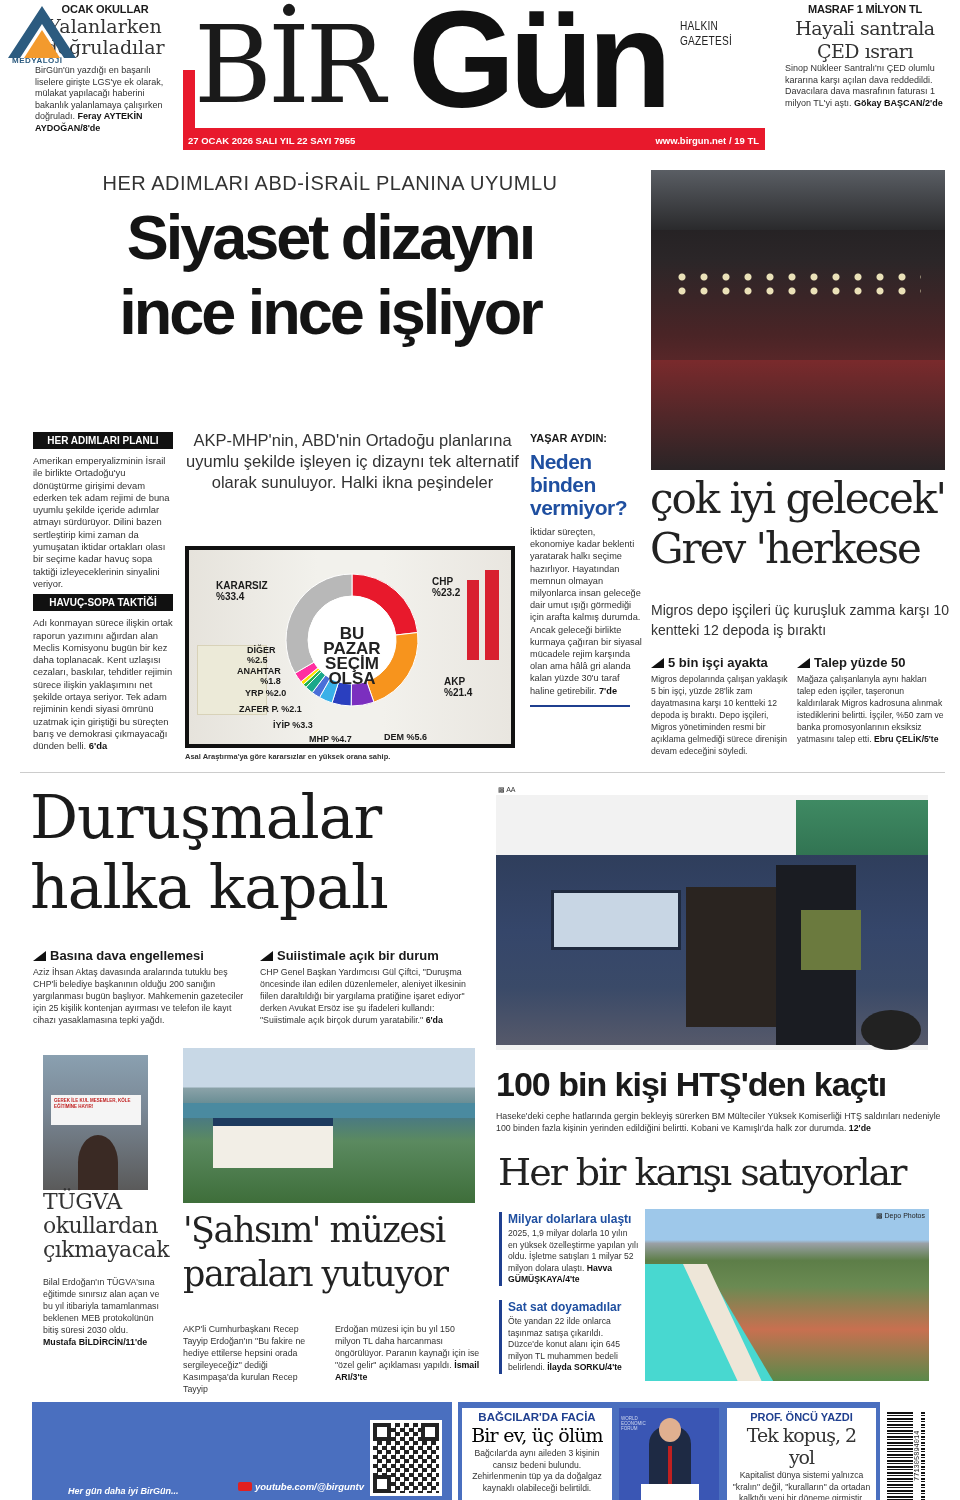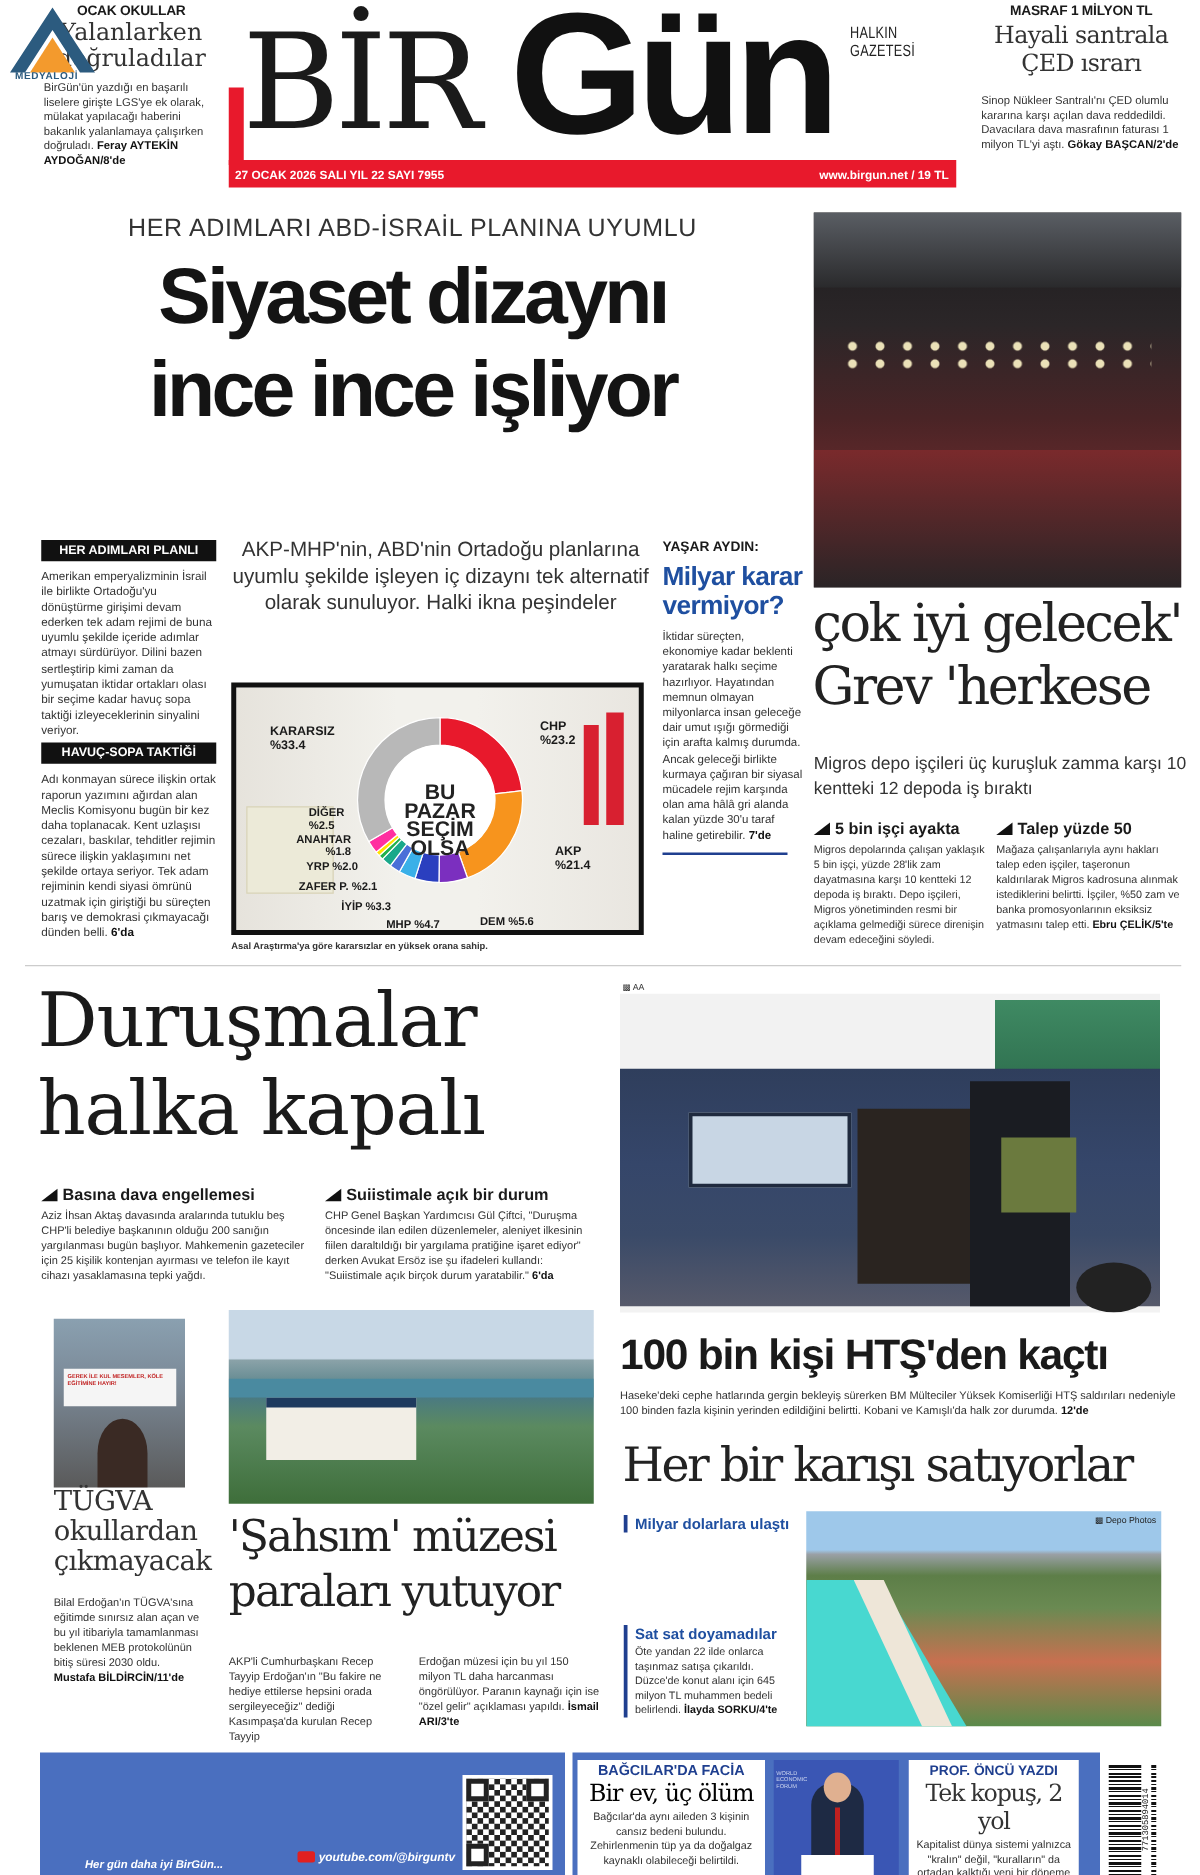--- a/index.html
+++ b/index.html
@@ -44,21 +44,21 @@
   <span style="position:absolute;left:5px;top:7px">27 OCAK 2026 SALI YIL 22 SAYI 7955</span>
   <span style="position:absolute;right:6px;top:7px">www.birgun.net / 19 TL</span>
 </div>
 
 <div class="abs" style="left:785px;top:3px;width:160px">
   <div class="kicker" style="font-size:11px;text-align:center">MASRAF 1 MİLYON TL</div>
   <div class="serif" style="font-size:19px;line-height:23px;color:#333;text-align:center;margin-top:2px;letter-spacing:-.5px">
       <div>Hayali santrala</div>
       <div>ÇED ısrarı</div>
     </div>
-  <div class="body" style="font-size:9px;line-height:11.6px;margin-top:12px"><span>Sinop Nükleer Santralı'nı ÇED olumlu kararına karşı açılan dava reddedildi. Davacılara dava masrafının faturası 1 milyon TL'yi aştı.</span> <b>Gökay BAŞCAN/2'de</b></div>
+  <div class="body" style="font-size:9px;line-height:11.6px;margin-top:0"><span>Sinop Nükleer Santralı'nı ÇED olumlu kararına karşı açılan dava reddedildi. Davacılara dava masrafının faturası 1 milyon TL'yi aştı.</span> <b>Gökay BAŞCAN/2'de</b></div>
 </div>
 
 <div class="abs" style="left:50px;top:172px;width:560px;text-align:center;font-size:20px;color:#333;letter-spacing:.5px">HER ADIMLARI ABD-İSRAİL PLANINA UYUMLU</div>
 <div class="abs" style="left:20px;top:200px;width:620px;text-align:center;font-weight:900;font-size:63px;line-height:75px;letter-spacing:-3px;color:#141414">
   <div>Siyaset dizaynı</div>
     <div>ince ince işliyor</div>
 </div>
 
 <div class="abs" style="left:33px;top:432px;width:140px">
   <div class="boxhead">HER ADIMLARI PLANLI</div>
@@ -102,21 +102,21 @@
   <div class="chart-lbl" style="position:absolute;left:84px;top:170px;font-weight:bold;font-size:9px">İYİP %3.3</div>
   <div class="chart-lbl" style="position:absolute;left:50px;top:154px;font-weight:bold;font-size:9px">ZAFER P. %2.1</div>
   <div class="chart-lbl" style="position:absolute;left:56px;top:138px;font-weight:bold;font-size:9px">YRP %2.0</div>
   <div class="chart-lbl" style="position:absolute;left:48px;top:116px;font-weight:bold;font-size:9px;line-height:10px;text-align:right">ANAHTAR<br>%1.8</div>
   <div class="chart-lbl" style="position:absolute;left:58px;top:95px;font-weight:bold;font-size:9px;line-height:10px">DİĞER<br>%2.5</div>
 </div>
 <div class="abs" style="left:185px;top:752px;font-size:7.5px;font-weight:bold;color:#333">Asal Araştırma'ya göre kararsızlar en yüksek orana sahip.</div>
 
 <div class="abs" style="left:530px;top:432px;width:112px">
   <div style="font-weight:bold;font-size:11px">YAŞAR AYDIN:</div>
-  <div style="font-weight:bold;font-size:21px;line-height:23px;color:#1f4fa0;margin-top:6px;letter-spacing:-.5px">Milyar karar vermiyor?</div>
+  <div style="font-weight:bold;font-size:21px;line-height:23px;color:#1f4fa0;margin-top:6px;letter-spacing:-.5px">Neden binden vermiyor?</div>
   <div class="body" style="margin-top:7px;font-size:9.2px;line-height:12.2px"><span>İktidar süreçten, ekonomiye kadar beklenti yaratarak halkı seçime hazırlıyor. Hayatından memnun olmayan milyonlarca insan geleceğe dair umut ışığı görmediği için arafta kalmış durumda. Ancak geleceği birlikte kurmaya çağıran bir siyasal mücadele rejim karşında olan ama hâlâ gri alanda kalan yüzde 30'u taraf haline getirebilir.</span> <b>7'de</b></div>
   <div style="margin-top:8px;height:2px;background:#1f3f8f;width:100px"></div>
 </div>
 
 <div class="abs photo" style="left:651px;top:170px;width:294px;height:300px;background:linear-gradient(180deg,#1c1c1e 0%,#2b2628 30%,#4a2426 55%,#6a2a2c 75%,#3a3436 100%)">
   <div style="position:absolute;left:0;top:0;width:100%;height:60px;background:linear-gradient(180deg,#5a5e64,#2a2a2c)"></div>
   <div style="position:absolute;left:20px;top:100px;width:250px;height:30px;background:radial-gradient(circle,#fff6c8 0 3px,transparent 4px) 0 0/22px 14px;opacity:.9"></div>
   <div style="position:absolute;left:0;bottom:0;width:100%;height:110px;background:linear-gradient(180deg,#7a2a2c,#2a2426)"></div>
 </div>
 
@@ -181,20 +181,21 @@
   <div>'Şahsım' müzesi</div>
     <div>paraları yutuyor</div>
 </div>
 <div class="abs body" style="left:183px;top:1323px;width:140px;font-size:8.8px;line-height:12px">AKP'li Cumhurbaşkanı Recep Tayyip Erdoğan'ın "Bu fakire ne hediye ettilerse hepsini orada sergileyeceğiz" dediği Kasımpaşa'da kurulan Recep Tayyip</div>
 <div class="abs body" style="left:335px;top:1323px;width:145px;font-size:8.8px;line-height:12px"><span>Erdoğan müzesi için bu yıl 150 milyon TL daha harcanması öngörülüyor. Paranın kaynağı için ise "özel gelir" açıklaması yapıldı.</span> <b>İsmail ARI/3'te</b></div>
 
 <div class="abs serif" style="left:498px;top:1150px;width:460px;font-size:38px;color:#222;letter-spacing:-2px">Her bir karışı satıyorlar</div>
 <div class="abs" style="left:499px;top:1212px;width:140px">
   <div class="vline">
     <div style="font-weight:bold;font-size:12px;color:#1f4fa0">Milyar dolarlara ulaştı</div>
+    <div class="body" style="font-size:8.6px;line-height:11.6px;margin-top:2px"><span>2025, 1,9 milyar dolarla 10 yılın en yüksek özelleştirme yapılan yılı oldu. İşletme satışları 1 milyar 52 milyon dolara ulaştı.</span> <b>Havva GÜMÜŞKAYA/4'te</b></div>
   </div>
 </div>
 <div class="abs" style="left:499px;top:1300px;width:140px">
   <div class="vline">
     <div style="font-weight:bold;font-size:12px;color:#1f4fa0">Sat sat doyamadılar</div>
     <div class="body" style="font-size:8.6px;line-height:11.6px;margin-top:2px"><span>Öte yandan 22 ilde onlarca taşınmaz satışa çıkarıldı. Düzce'de konut alanı için 645 milyon TL muhammen bedeli belirlendi.</span> <b>İlayda SORKU/4'te</b></div>
   </div>
 </div>
 <div class="abs photo" style="left:645px;top:1209px;width:284px;height:172px;background:linear-gradient(180deg,#9ec8ea 0%,#9ec8ea 18%,#9aa0a6 20%,#5d7e48 30%,#6a8a52 45%,#c87050 70%,#5a8a4a 100%)">
   <div style="position:absolute;left:0;top:55px;width:130px;height:120px;background:#48d8d0;clip-path:polygon(0 0,45% 0,100% 100%,0 100%)"></div>
@@ -222,20 +223,20 @@
   <div class="serif" style="font-size:19px;color:#000000;letter-spacing:-.8px;margin-top:1px">Bir ev, üç ölüm</div>
   <div class="body" style="font-size:8.6px;line-height:11.5px;margin-top:2px">Bağcılar'da aynı aileden 3 kişinin cansız bedeni bulundu. Zehirlenmenin tüp ya da doğalgaz kaynaklı olabileceği belirtildi.</div>
 </div>
 <div class="abs photo" style="left:619px;top:1408px;width:100px;height:92px;background:#3a56b4">
   <div style="position:absolute;left:2px;top:8px;width:22px;font-size:4.5px;color:#cfd8f0;line-height:5px">WORLD ECONOMIC FORUM</div>
   <div style="position:absolute;left:30px;top:18px;width:42px;height:74px;background:#1e2a44;border-radius:18px 18px 0 0"></div>
   <div style="position:absolute;left:40px;top:10px;width:22px;height:24px;border-radius:50%;background:#e0b090"></div>
   <div style="position:absolute;left:49px;top:38px;width:4px;height:40px;background:#c02020"></div>
   <div style="position:absolute;left:22px;top:76px;width:58px;height:16px;background:#fff"></div>
 </div>
-<div class="abs" style="left:727px;top:1408px;width:136px;height:92px;background:#fff;padding:3px 5px;text-align:center;overflow:hidden">
+<div class="abs" style="left:727px;top:1408px;width:149px;height:92px;background:#fff;padding:3px 5px;text-align:center;overflow:hidden">
   <div style="font-weight:900;font-size:11px;color:#1f3f8f">PROF. ÖNCÜ YAZDI</div>
   <div class="serif" style="font-size:19px;color:#333;letter-spacing:-1px;margin-top:1px">Tek kopuş, 2 yol</div>
   <div class="body" style="font-size:8.6px;line-height:11.5px;margin-top:2px">Kapitalist dünya sistemi yalnızca "kralın" değil, "kuralların" da ortadan kalktığı yeni bir döneme girmiştir.</div>
 </div>
 <div class="abs" style="left:887px;top:1412px;width:38px;height:88px;background:repeating-linear-gradient(180deg,#111 0 2px,#fff 2px 3px,#111 3px 4px,#fff 4px 6px)">
   <div style="position:absolute;left:26px;top:0;writing-mode:vertical-rl;transform:rotate(180deg);font-size:7px;background:#fff;font-family:'Liberation Mono',monospace;height:88px;text-align:center">771305894014</div>
 </div>
 
 </body></html>

